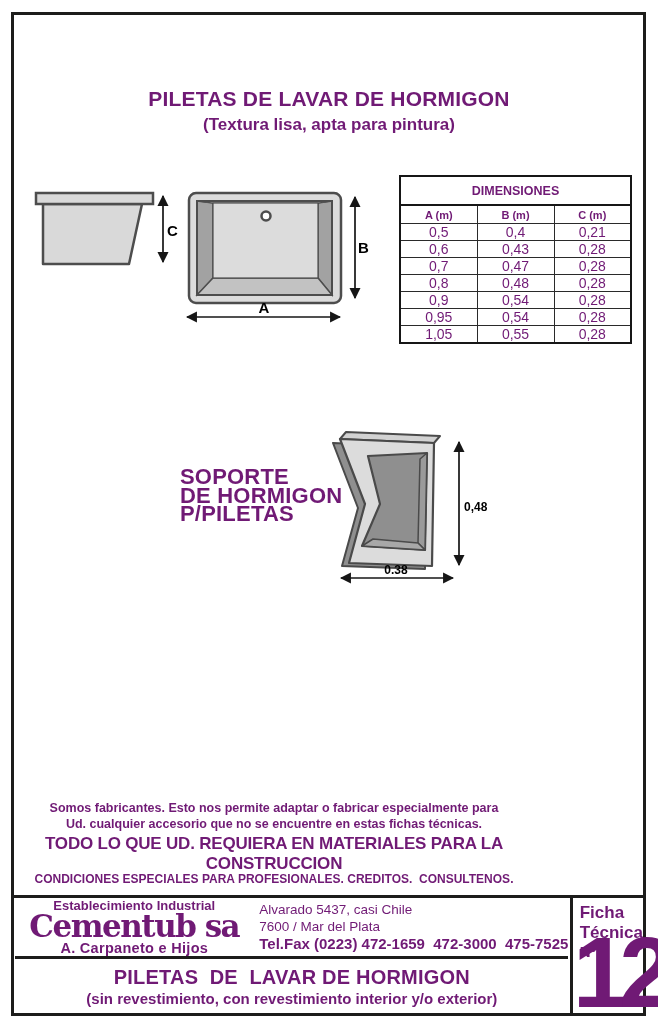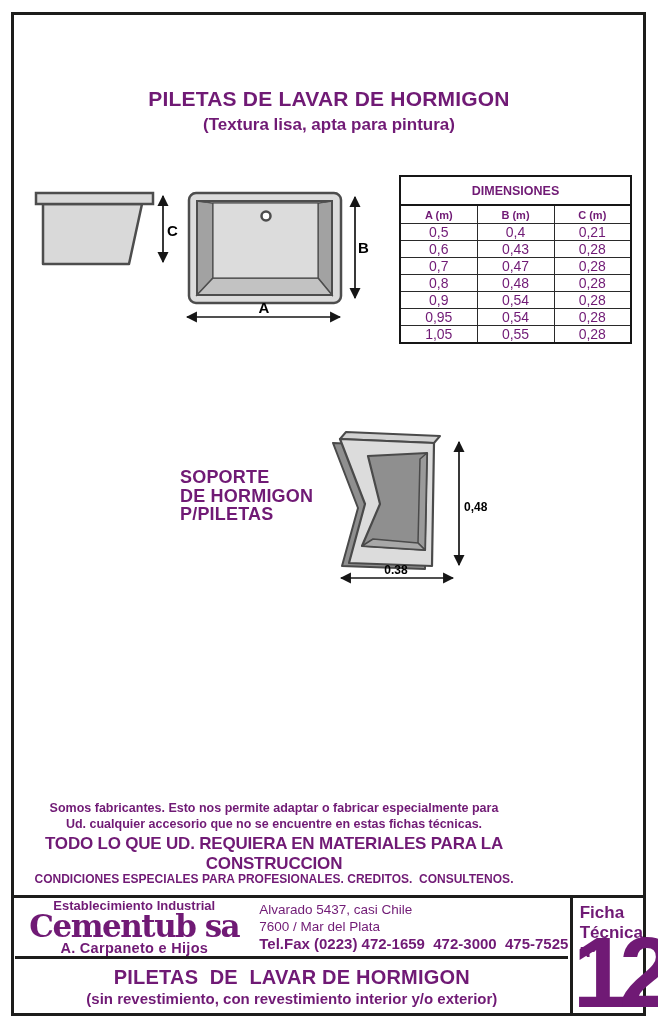--- a/index.html
+++ b/index.html
@@ -11,21 +11,21 @@
   
   .title-block{position:absolute;left:0;top:87px;width:658px;text-align:center;}
   .main-title{font-size:21px;font-weight:bold;letter-spacing:.2px;}
   .main-subtitle{font-size:17px;font-weight:bold;margin-top:4px;}
 
   
   .side-view{position:absolute;left:30px;top:185px;}
   .top-view{position:absolute;left:180px;top:180px;}
   .support-svg{position:absolute;left:330px;top:425px;}
   .soporte-label{position:absolute;left:180px;top:468px;font-weight:bold;
-                 font-size:18px;line-height:18.5px;letter-spacing:.2px;}
+                 font-size:22px;line-height:18.5px;letter-spacing:.2px;}
 
   
   table.dims{position:absolute;left:399px;top:175px;width:233px;
              border-collapse:collapse;table-layout:fixed;border:2.5px solid #161616;}
   .dims th,.dims td{border:1.3px solid #2a2a2a;text-align:center;padding:0;}
   .dims .t-title{font-size:12.5px;font-weight:bold;height:27px;border:2.5px solid #161616;}
   .dims tr.cols th{font-size:11px;height:17px;}
   .dims td{font-size:14px;height:15.4px;}
 
   

